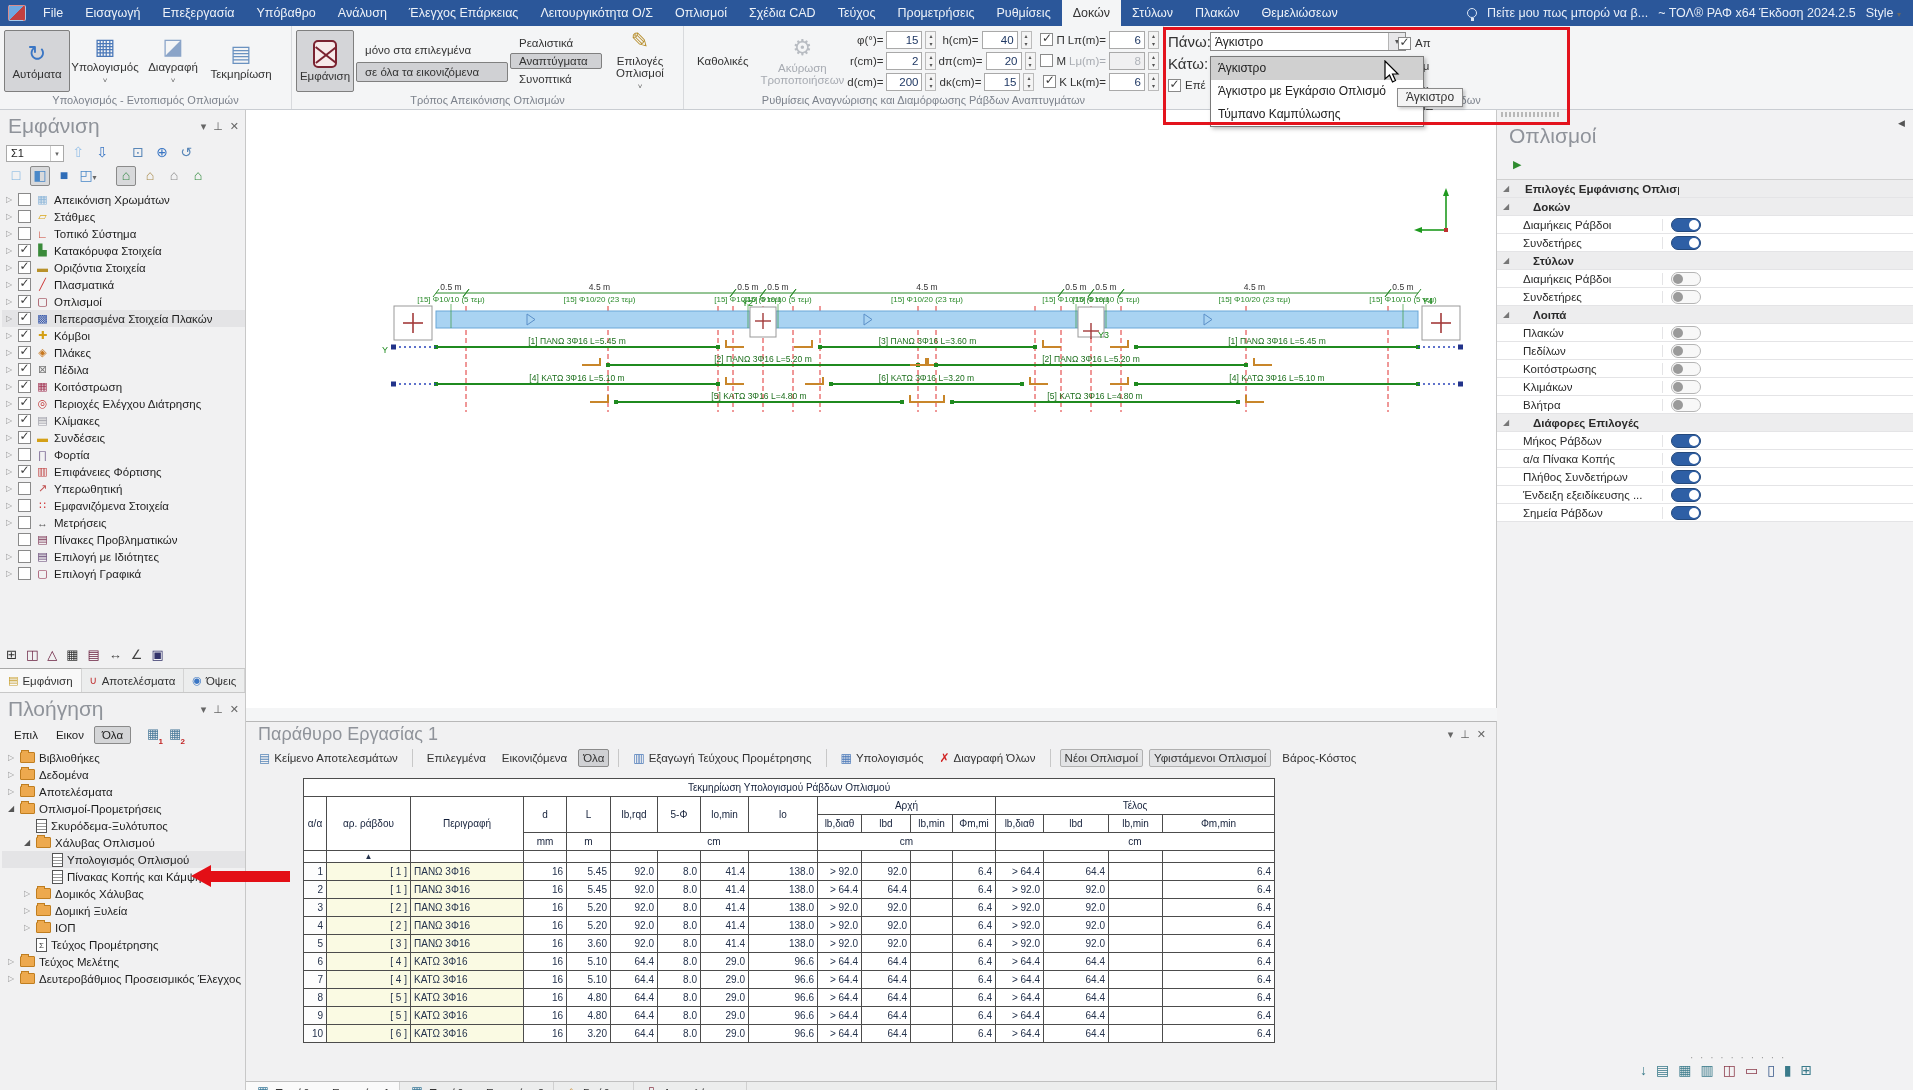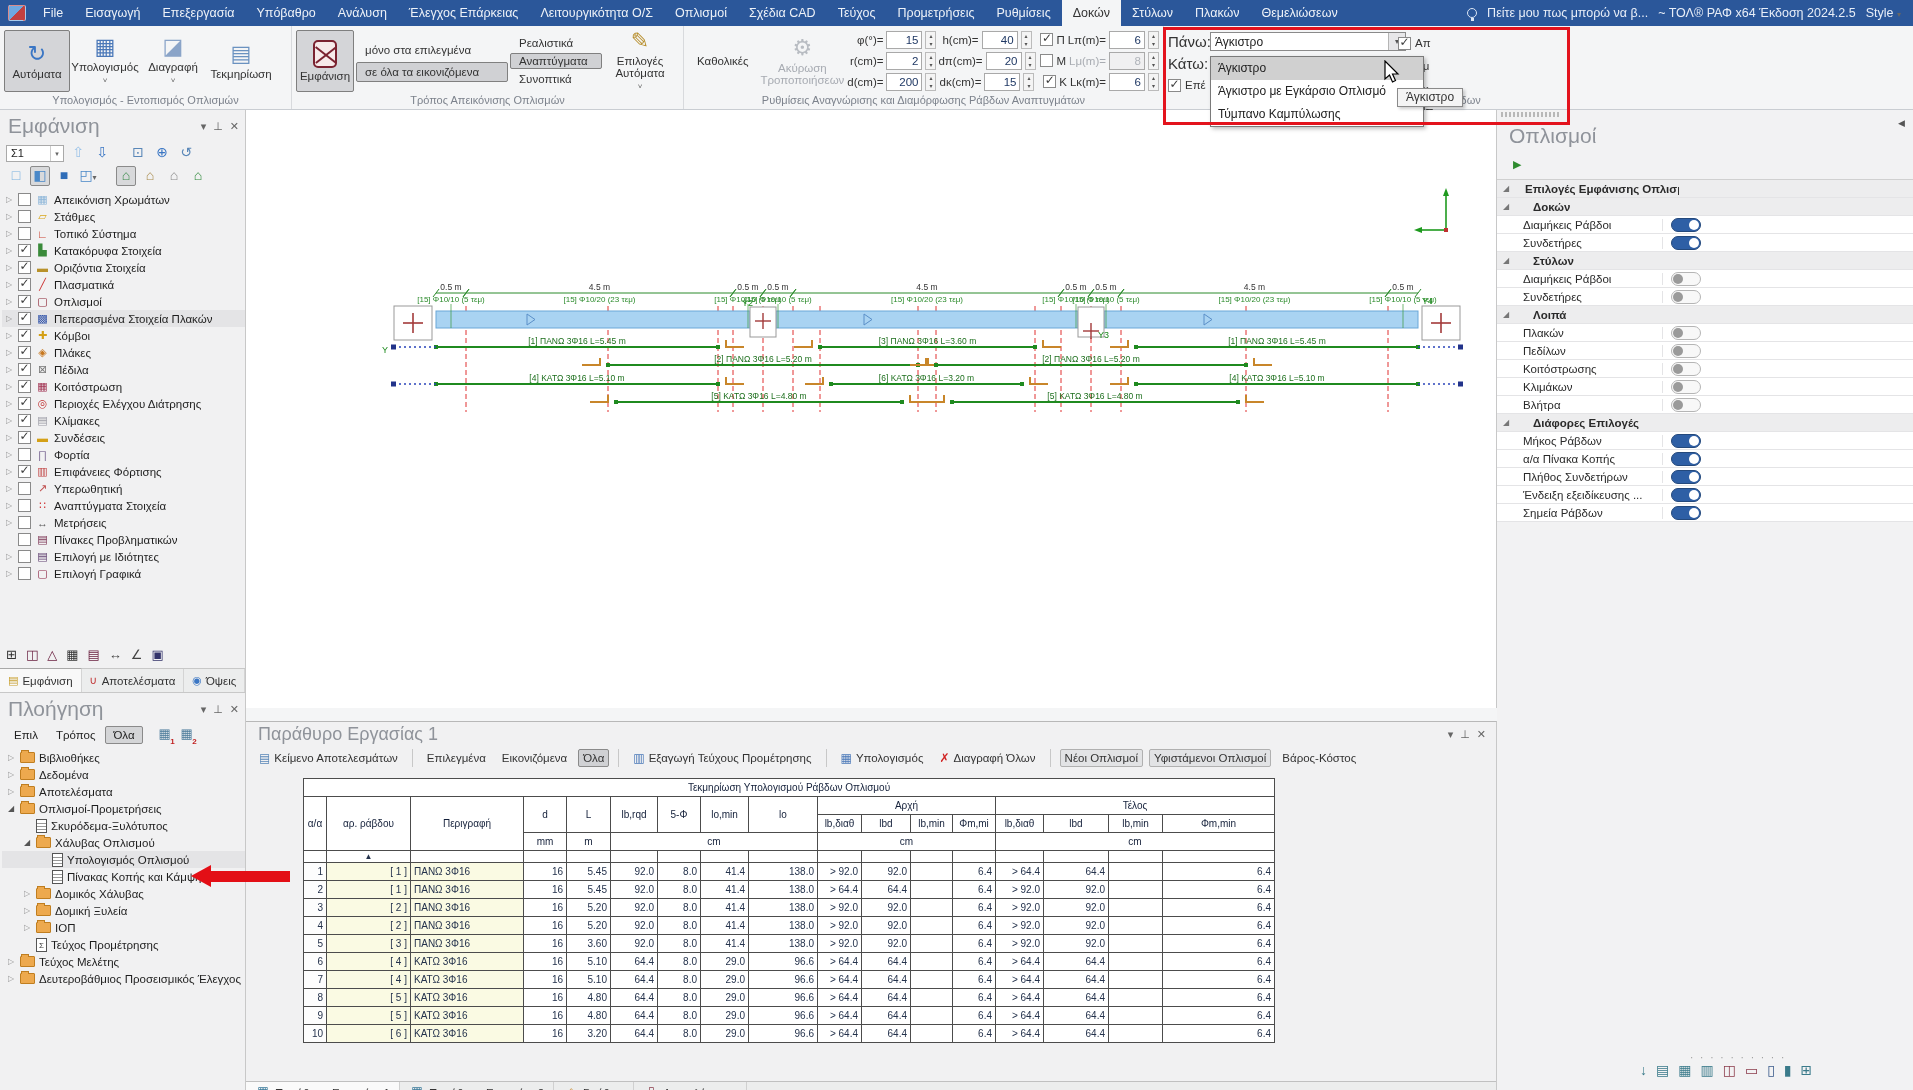--- a/index.html
+++ b/index.html
@@ -209,21 +209,21 @@
         <div class="wbtn">μόνο στα επιλεγμένα</div>
         <div class="wbtn pressed">σε όλα τα εικονιζόμενα</div>
       </div>
       <div class="stack" style="width:92px;">
         <div class="wbtn" style="padding:1px 8px;">Ρεαλιστικά</div>
         <div class="wbtn pressed" style="padding:1px 8px;">Αναπτύγματα</div>
         <div class="wbtn" style="padding:1px 8px;">Συνοπτικά</div>
       </div>
       <div class="bigbtn" style="width:72px;">
         <span class="bicon" style="color:#b89030;">✎</span>
-        <span>Επιλογές Αυτόματα</span>
+        <span>Επιλογές Οπλισμοί</span>
           <span class="chev">˅</span>
       </div>
     </div>
     <div class="rgroup-label">Τρόπος Απεικόνισης Οπλισμών</div>
   </div>
 
   <div class="rgroup" style="width:480px;">
     <div class="rgroup-body">
       <div class="txtbtn">Καθολικές</div>
       <div class="bigbtn disabled" style="width:92px;">
@@ -535,21 +535,21 @@
       <div class="trow">
         <span class="texp">▷</span>
         <span class="cb"></span>
         <span class="tico" style="color: rgb(192, 80, 80);">↗</span>
         <span>Υπερωθητική</span>
       </div>
       <div class="trow">
         <span class="texp">▷</span>
         <span class="cb"></span>
         <span class="tico" style="color: rgb(208, 48, 48);">∷</span>
-        <span>Αναπτύγματα Στοιχεία</span>
+        <span>Εμφανιζόμενα Στοιχεία</span>
       </div>
       <div class="trow">
         <span class="texp">▷</span>
         <span class="cb"></span>
         <span class="tico" style="color: rgb(85, 85, 85);">↔</span>
         <span>Μετρήσεις</span>
       </div>
       <div class="trow">
         <span class="texp"></span>
         <span class="cb"></span>
@@ -599,21 +599,21 @@
   <div class="phead">
     <span class="ptitle">Πλοήγηση</span>
     <span class="phicons">
       <span>▾</span>
       <span>⊥</span>
       <span>✕</span>
     </span>
   </div>
   <div class="navbtns" id="nav-buttons">
       <span class="navbtn">Επιλ</span>
-      <span class="navbtn">Τρόπος</span>
+      <span class="navbtn">Εικον</span>
       <span class="navbtn pressed">Όλα</span>
       <span style="width: 8px;"></span>
       <span class="gridico">▦<i>1</i></span>
       <span class="gridico">▦<i>2</i></span>
     </div>
   <div class="tree" id="nav-tree">
       <div class="trow" style="padding-left: 4px;">
         <span class="texp">▷</span>
         <span class="nicon-folder"></span>
         <span>Βιβλιοθήκες</span>

